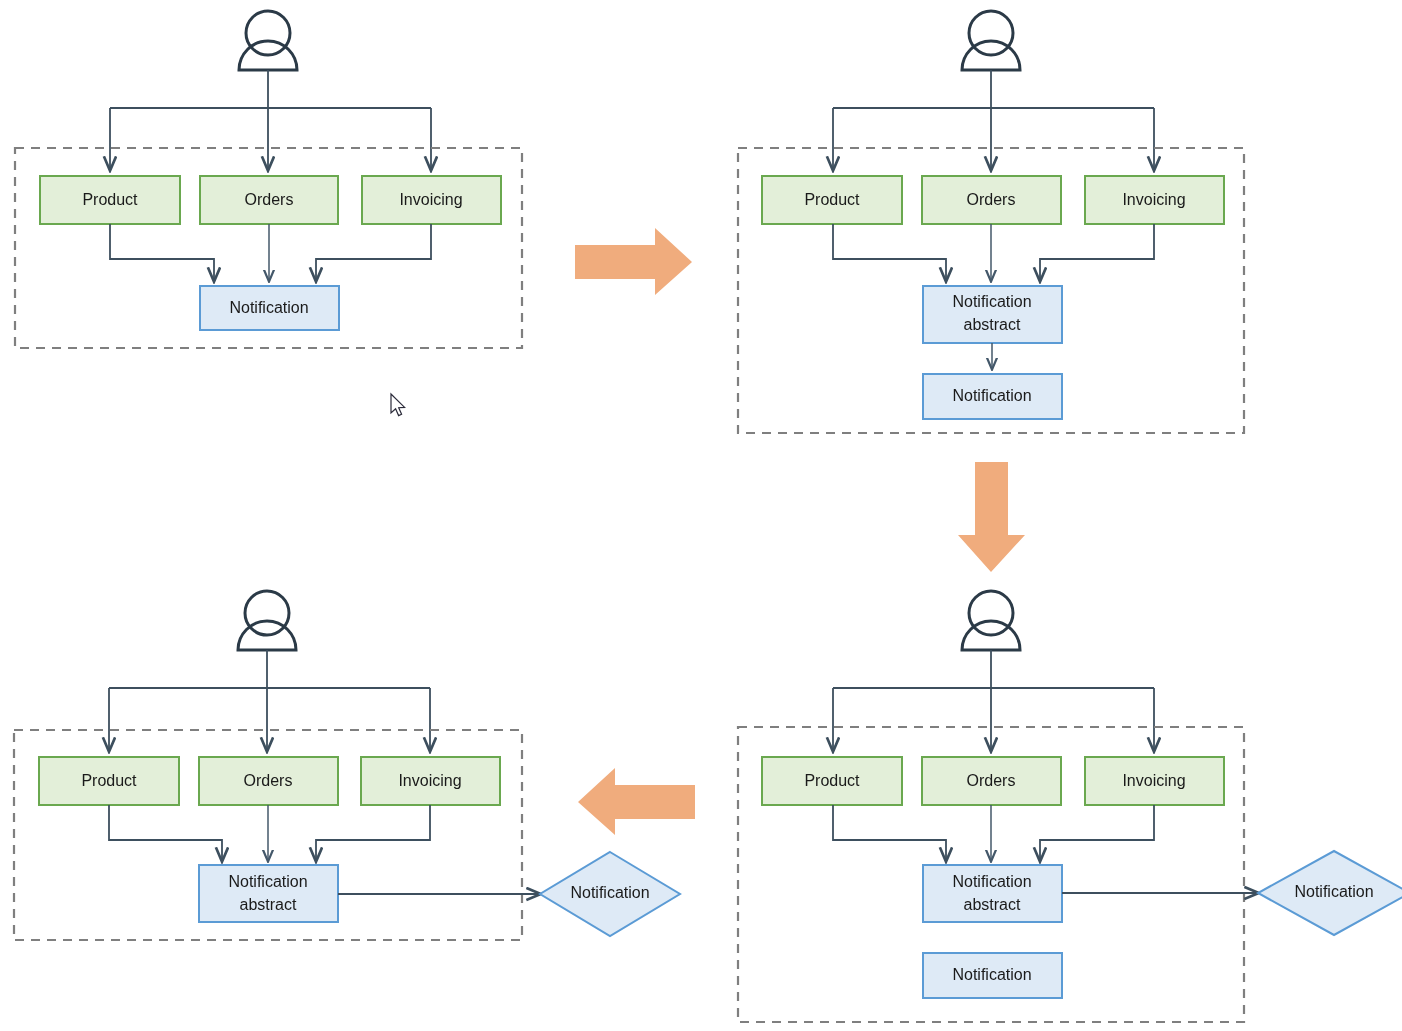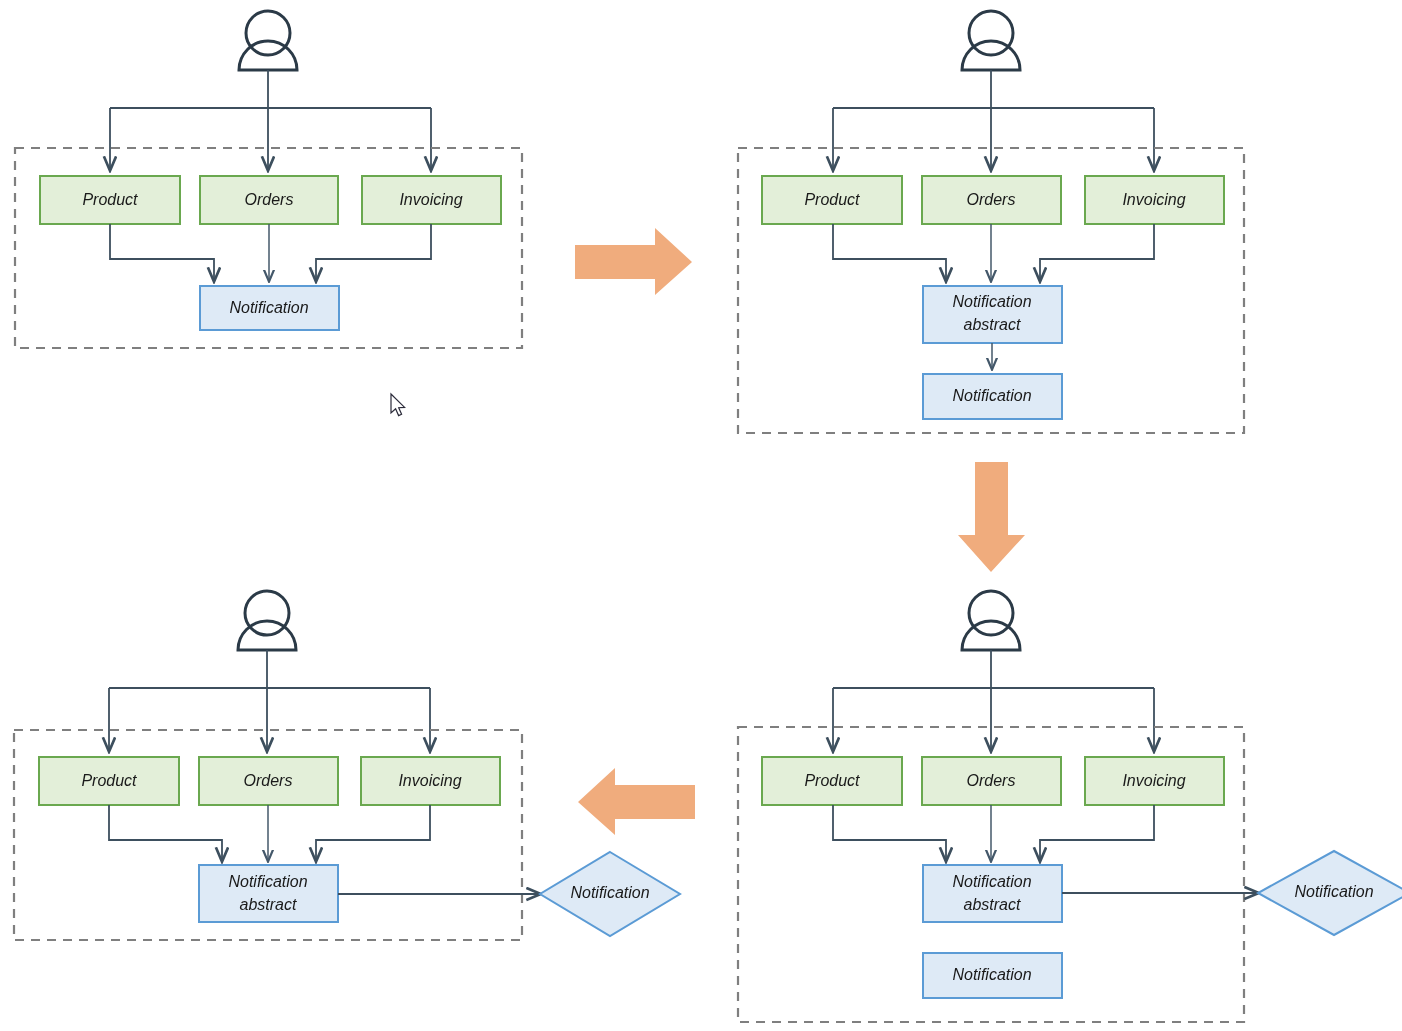--- a/index.html
+++ b/index.html
@@ -11,21 +11,20 @@
   body {
     width: 1402px;
     height: 1031px;
     overflow: hidden;
     font-family: "Liberation Sans", sans-serif;
   }
   #diagram-root {
     position: relative;
     width: 1402px;
     height: 906px;
-    font-style: italic;
   }
   svg#diagram-svg {
     position: absolute;
     top: 0;
     left: 0;
     width: 1402px;
     height: 1031px;
     display: block;
   }
   .box-label {

